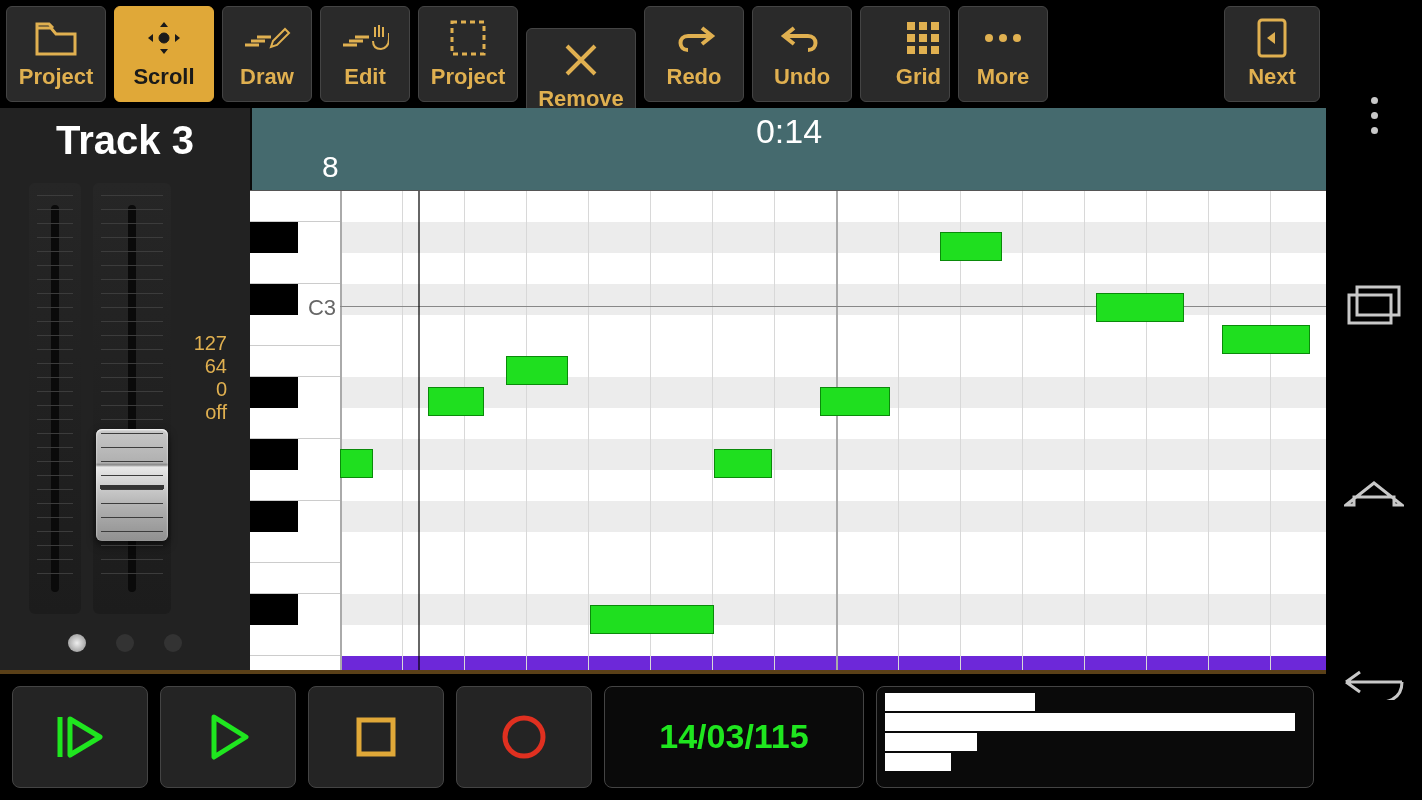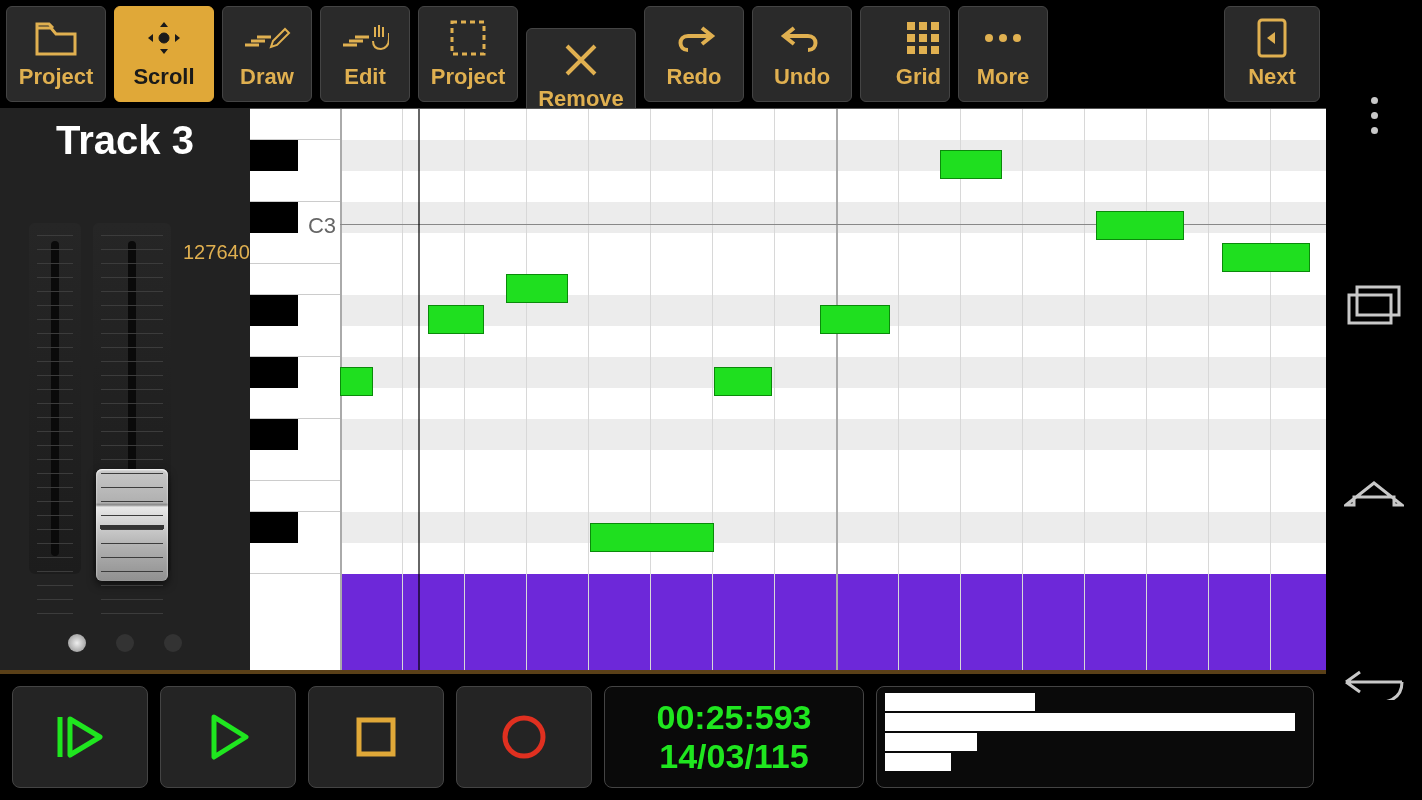--- a/index.html
+++ b/index.html
@@ -9,31 +9,31 @@
   
   .toolbar { height: 108px; width: 100%; background: #000; display: flex; align-items: center; padding: 0 6px; gap: 8px; }
   .tb-btn { height: 96px; background: #2a2a2a; border: 1px solid #444; border-radius: 6px; display: flex; flex-direction: column; align-items: center; justify-content: center; gap: 6px; color: #e0b050; font-size: 22px; font-weight: 600; cursor: pointer; padding: 0 8px; }
   .tb-btn.active { background: #e0a838; color: #1a1a1a; border-color: #e0a838; }
   .tb-btn .icon { height: 40px; display: flex; align-items: center; justify-content: center; }
   .tb-btn svg { stroke: #e0b050; fill: none; }
   .tb-btn.active svg { stroke: #1a1a1a; }
   .tb-gap { flex: 1; }
   
   .center { flex: 1; display: flex; background: #000; }
-  .track-panel { width: 250px; background: #222; display: flex; flex-direction: column; align-items: center; padding-top: 10px; position: relative; gap: 40px; }
+  .track-panel { width: 250px; background: #222; display: flex; flex-direction: column; align-items: center; padding-top: 10px; position: relative; }
   .track-title { color: #fff; font-size: 40px; font-weight: 700; margin-bottom: 10px; }
   .faders { flex: 1; width: 100%; display: flex; justify-content: center; gap: 12px; padding: 10px 6px 10px 12px; position: relative; }
   .fader-col { width: 52px; background: linear-gradient(#262626,#1c1c1c); border-radius: 6px; position: relative; display: flex; align-items: center; justify-content: center; }
   .fader-tick { position: absolute; left: 8px; right: 8px; height: 1px; background: #3c3c3c; }
   .fader-slot { width: 8px; height: 90%; background: #0a0a0a; border-radius: 4px; position: relative; }
   .fader-knob { position: absolute; left: 50%; transform: translateX(-50%); width: 72px; height: 112px; border-radius: 6px;
     background: linear-gradient(#c8c8c8,#b0b0b0 30%,#888 32%,#e8e8e8 34%,#b0b0b0 70%, #909090);
     box-shadow: 0 4px 8px rgba(0,0,0,.6), inset 0 1px 2px #fff; }
   .fader-knob::after { content:""; position:absolute; left:4px; right:4px; top:50%; height:4px; background:#333; }
-  .vel-labels { width: 44px; display: flex; flex-direction: row; justify-content: space-between; font-size: 20px; color: #e0b050; padding: 18px 0 60px 0; text-align: right; }
+  .vel-labels { width: 44px; display: flex; flex-direction: column; justify-content: center; font-size: 20px; color: #e0b050; padding: 18px 0 60px 0; text-align: right; }
   .leds { height: 46px; width: 100%; display: flex; gap: 30px; align-items: center; justify-content: center; padding-bottom: 8px; }
   .led { width: 18px; height: 18px; border-radius: 50%; background: #333; }
   .led.on { background: radial-gradient(#eee,#888); }
   
   .roll-wrap { flex: 1; display: flex; flex-direction: column; background: #000; }
   .time-header { height: 82px; background: #456a6e; position: relative; border-left: 2px solid #0a0a0a; }
   .time-text { position: absolute; top: 4px; width: 100%; text-align: center; color: #fff; font-size: 34px; font-weight: 500; }
   .bar-marker { position: absolute; bottom: 6px; color: #fff; font-size: 30px; }
   .roll { flex: 1; display: flex; background: #6d28d9; position: relative; border-top: 1px solid #555; }
   .piano-col { width: 90px; position: relative; background: #fff; }
@@ -251,20 +251,24 @@
           </div>
         </div>
         <div class="leds">
           <div class="led on"></div>
           <div class="led"></div>
           <div class="led"></div>
         </div>
       </div>
 
       <div class="roll-wrap">
+        <div class="time-header">
+          <div class="time-text">0:14</div>
+          <div class="bar-marker" style="left:70px">8</div>
+        </div>
         <div class="roll">
           <div class="piano-col" id="piano">
             <div class="note-label" style="top:104px">C3</div>
           <div class="prow-white" style="top: 0px; height: 31px;"></div>
               <div class="prow-black" style="top: 31px; height: 31px;"></div>
               <div class="prow-white" style="top: 62px; height: 31px;"></div>
               <div class="prow-black" style="top: 93px; height: 31px;"></div>
               <div class="prow-white" style="top: 124px; height: 31px;"></div>
               <div class="prow-white" style="top: 155px; height: 31px;"></div>
               <div class="prow-black" style="top: 186px; height: 31px;"></div>
@@ -341,21 +345,20 @@
         <svg width="46" height="46" viewBox="0 0 46 46">
             <rect x="6" y="6" width="34" height="34" stroke="#e0a838" stroke-width="5" fill="none"></rect>
           </svg>
       </div>
       <div class="tr-btn">
         <svg width="52" height="52" viewBox="0 0 52 52">
             <circle cx="26" cy="26" r="19" stroke="#e03020" stroke-width="5" fill="none"></circle>
           </svg>
       </div>
       <div class="time-display">
-        <div>00:25:593</div>
         <div>14/03/115</div>
       </div>
       <div class="overview" id="overview">
           <div class="ov-row" style="top: 6px; width: 150px;"></div>
           <div class="ov-row" style="top: 26px; width: 410px;"></div>
           <div class="ov-row" style="top: 46px; width: 92px;"></div>
           <div class="ov-row" style="top: 66px; width: 66px;"></div>
         </div>
     </div>
   </div>

